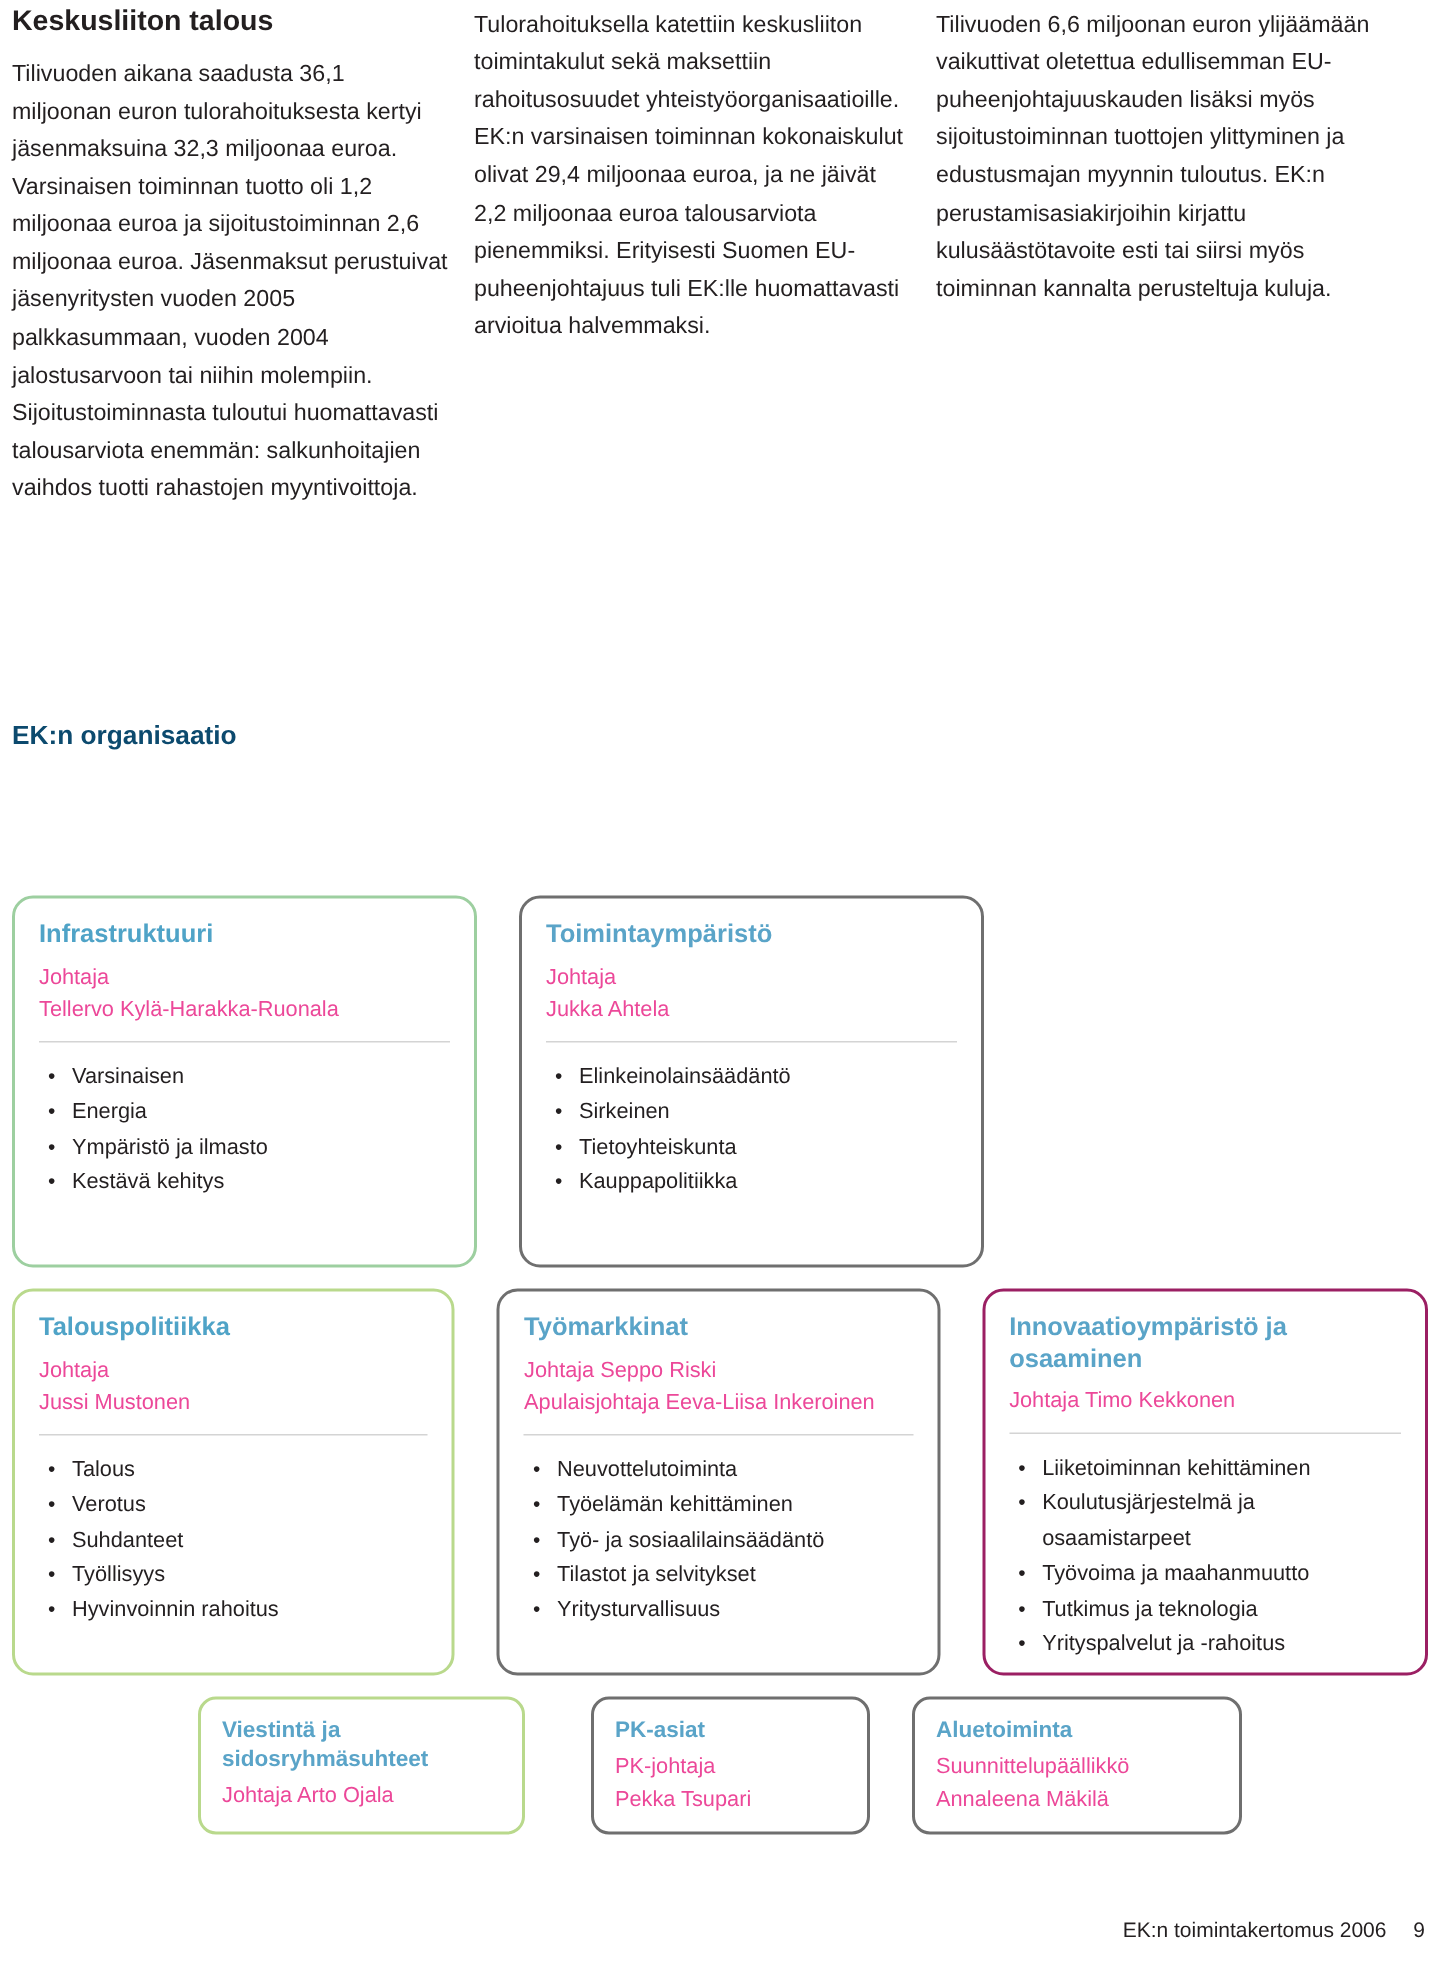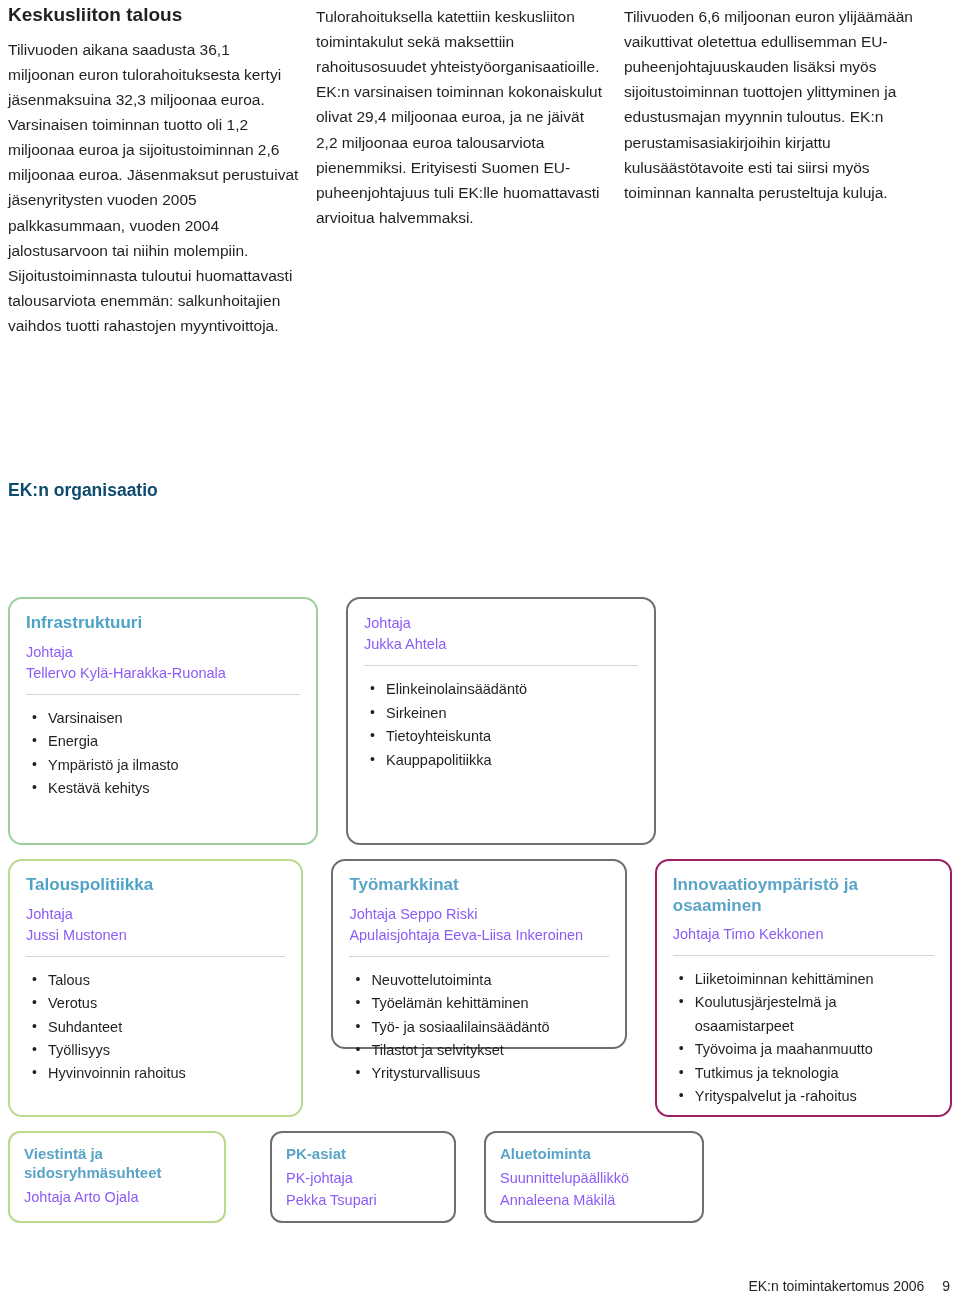--- a/index.html
+++ b/index.html
@@ -78,21 +78,21 @@
 
   .card h3 {
     margin: 0 0 8px 0;
     font-size: 17px;
     line-height: 1.2;
     font-weight: bold;
   }
   .card .role {
     font-size: 14.5px;
     line-height: 1.45;
-    color: #8b5cf6;
+    color: #ec4899;
   }
   .card .rule {
     border-bottom: 1px solid #d4d4d4;
     margin: 10px 0 12px 0;
   }
   .card ul {
     margin: 0;
     padding: 0 0 0 20px;
     list-style: none;
   }
@@ -127,37 +127,38 @@
 
   
   .c-talous {
     width: 310px;
     height: 258px;
     border-color: #b9d98c;
   }
   .c-talous h3 { color: #4fa3c7; }
   .c-tyom {
     width: 310px;
-    height: 190px;
+    height: 258px;
     margin-left: 28px;
     border-color: #6f6f6f;
   }
   .c-tyom h3 { color: #5aa4c8; }
   .c-inno {
     width: 312px;
     height: 258px;
     margin-left: 28px;
     border-color: #9b1f63;
   }
   .c-inno h3 { color: #5aa4c8; }
 
   
   .row3 {
     display: flex;
     margin-top: 14px;
+    justify-content: center;
   }
   .small {
     height: 92px;
     padding: 12px 14px 10px 14px;
     border-radius: 12px;
   }
   .small h3 {
     font-size: 15px;
     margin: 0 0 4px 0;
     color: #5aa4c8;
@@ -220,20 +221,21 @@
         <div class="rule"></div>
         <ul>
           <li>Varsinaisen</li>
           <li>Energia</li>
           <li>Ympäristö ja ilmasto</li>
           <li>Kestävä kehitys</li>
         </ul>
       </div>
 
       <div class="card c-toimy">
+        <h3>Toimintaympäristö</h3>
         <div class="role">Johtaja</div>
         <div class="role">Jukka Ahtela</div>
         <div class="rule"></div>
         <ul>
           <li>Elinkeinolainsäädäntö</li>
           <li>Sirkeinen</li>
           <li>Tietoyhteiskunta</li>
           <li>Kauppapolitiikka</li>
         </ul>
       </div>

